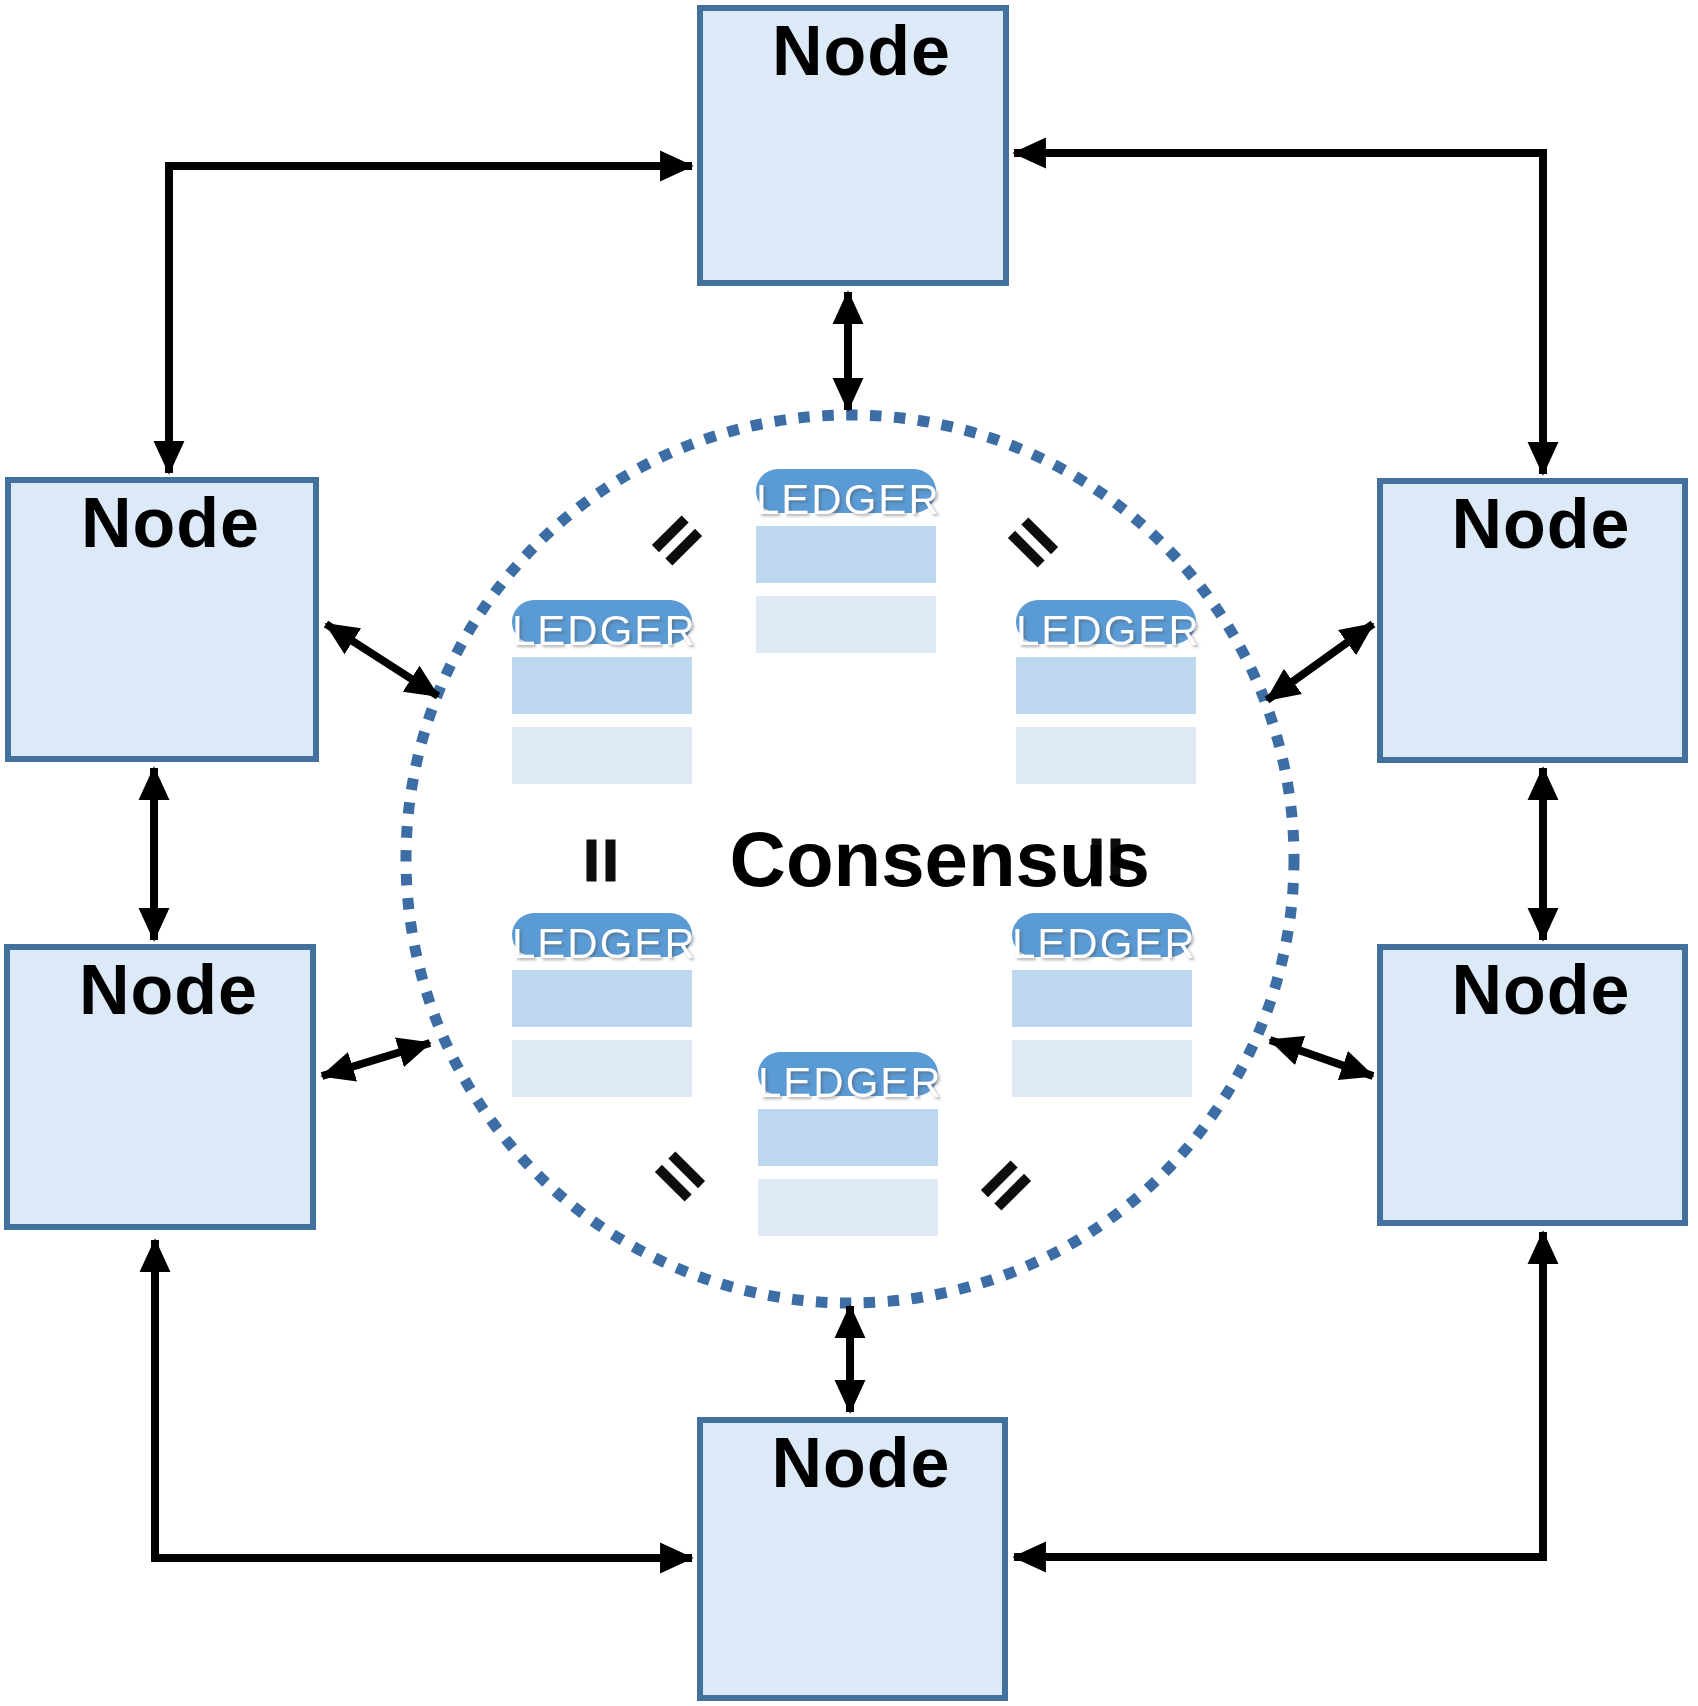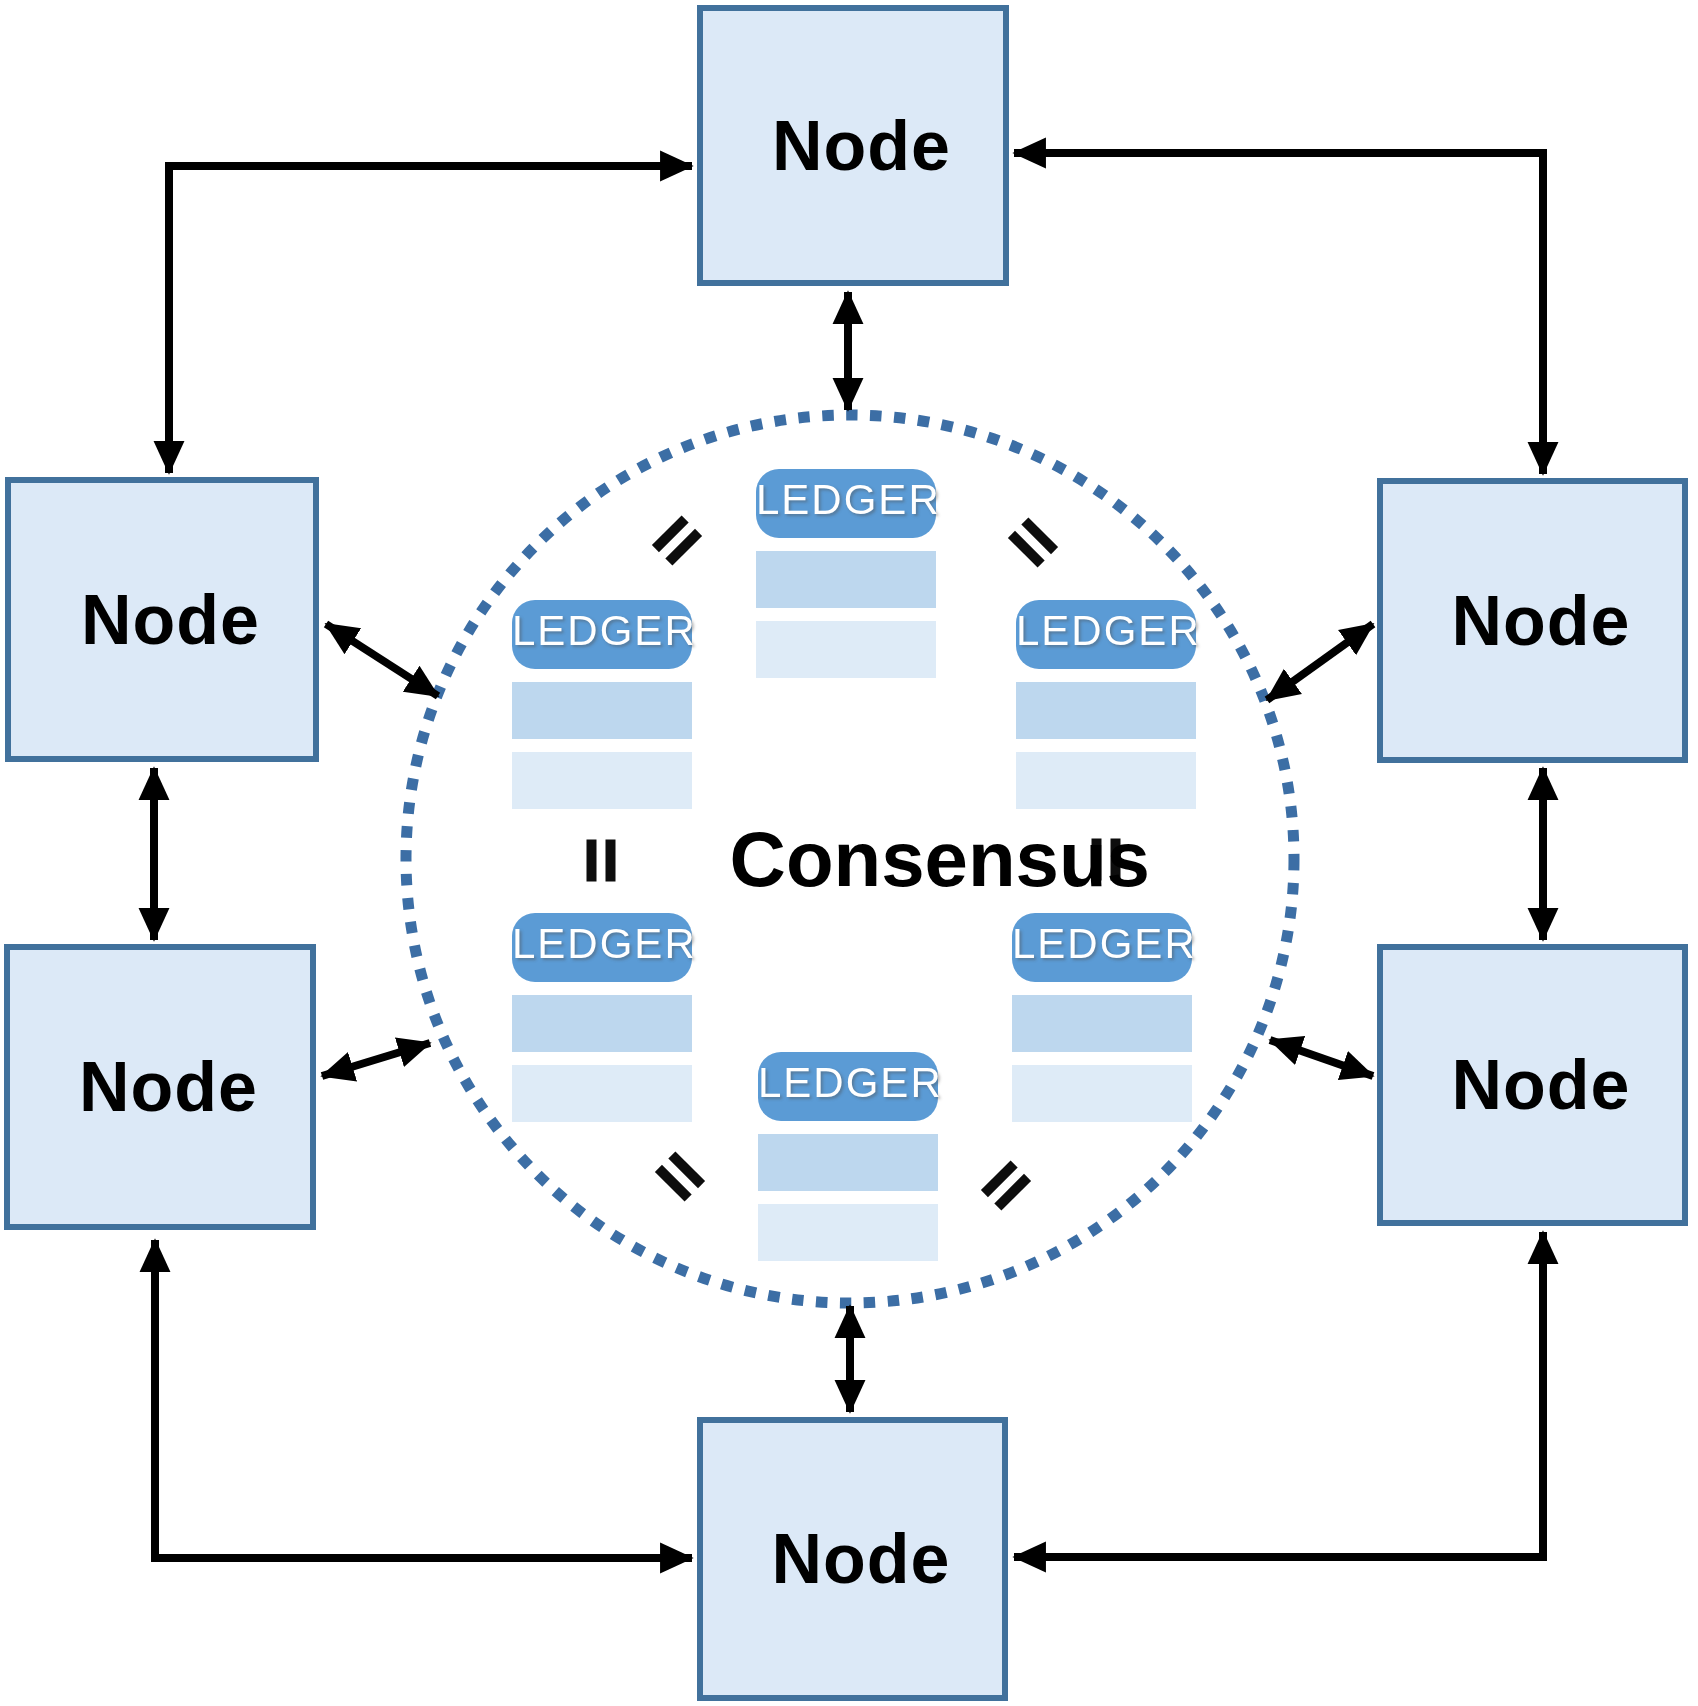--- a/index.html
+++ b/index.html
@@ -21,21 +21,21 @@
     width: 1698px;
     height: 1706px;
     pointer-events: none;
   }
   .node {
     position: absolute;
     box-sizing: border-box;
     background: #dce9f7;
     border: 6px solid #41719c;
     display: flex;
-    align-items: center;
+    align-items: flex-start;
     justify-content: center;
     padding-left: 17px;
   }
   .node .node-label {
     font-size: 70px;
     font-weight: 700;
     color: #000000;
     letter-spacing: 1px;
   }
   .node.pos-top         { left: 697px;  top: 5px;    width: 312px; height: 281px; }
@@ -44,21 +44,21 @@
   .node.pos-lower-left  { left: 4px;    top: 944px;  width: 312px; height: 286px; }
   .node.pos-lower-right { left: 1377px; top: 944px;  width: 311px; height: 282px; }
   .node.pos-bottom      { left: 697px;  top: 1417px; width: 311px; height: 284px; }
 
   .ledger {
     position: absolute;
     width: 180px;
   }
   .ledger .ledger-header {
     width: 180px;
-    height: 69px;
+    height: 44px;
     background: #5b9bd5;
     color: #ffffff;
     font-size: 42px;
     letter-spacing: 2px;
     text-align: center;
     line-height: 61px;
     text-shadow: 2px 2px 3px rgba(80,80,80,0.45);
     border-radius: 23px;
   }
   .ledger .ledger-row {

